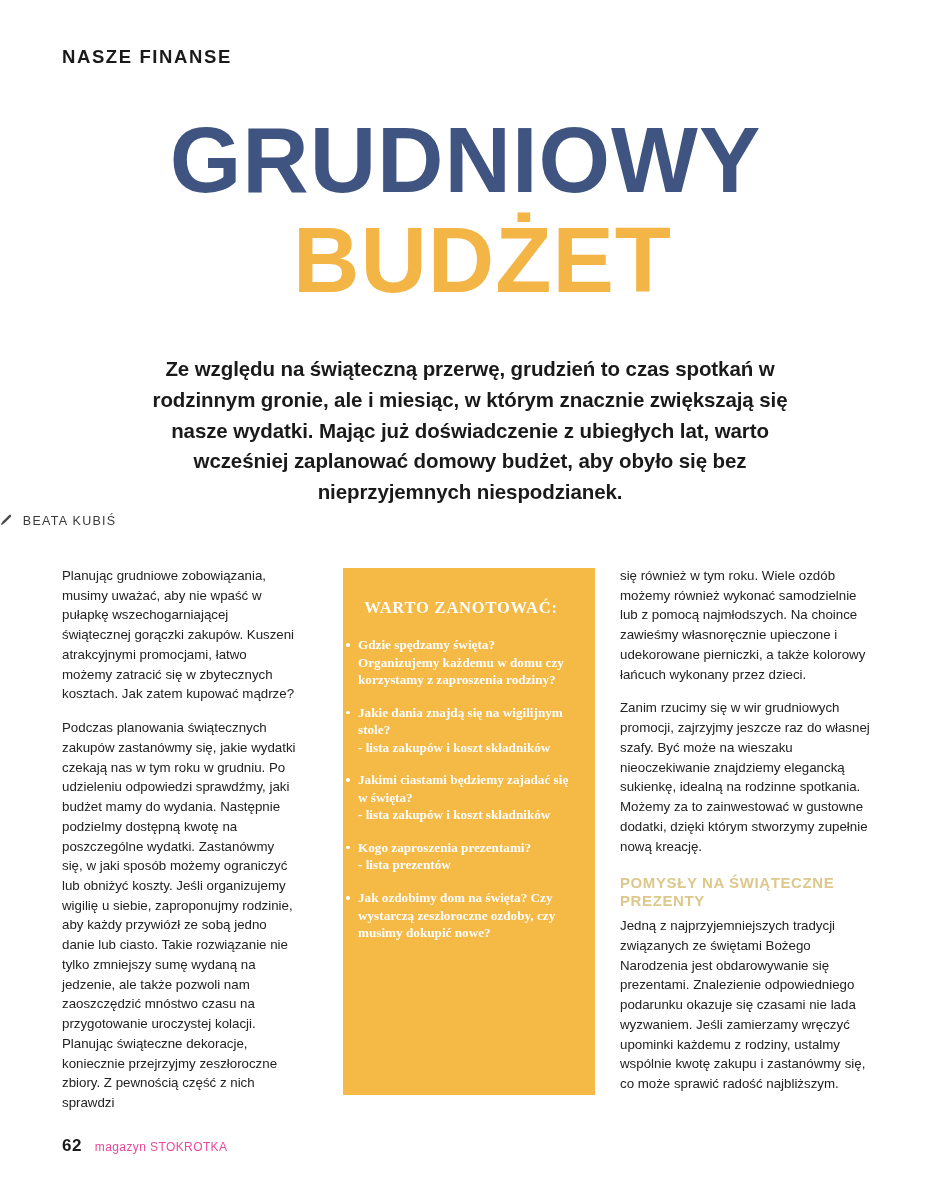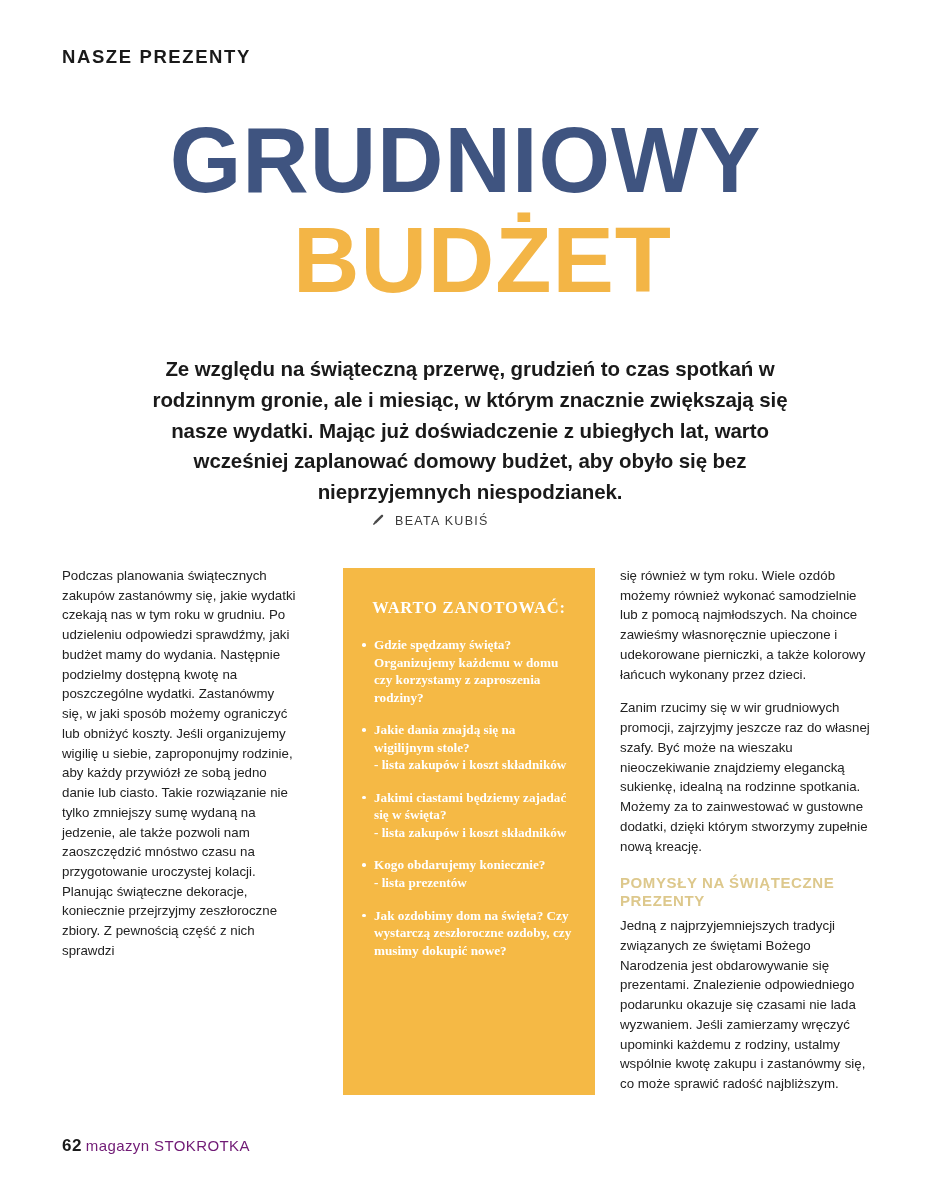--- a/index.html
+++ b/index.html
@@ -73,21 +73,21 @@
     color: #1a1a1a;
     letter-spacing: -0.1px;
   }
 
   
   .byline {
     position: absolute;
     left: 0;
     top: 513px;
     width: 861px;
-    text-align: center;
+    text-align: left;
     font-size: 12.5px;
     letter-spacing: 1.3px;
     color: #3a3a3a;
   }
   .byline .pen {
     display: inline-block;
     vertical-align: -1px;
     margin-right: 5px;
   }
 
@@ -117,21 +117,21 @@
 
   
   .callout {
     position: absolute;
     left: 343px;
     top: 568px;
     width: 252px;
     height: 527px;
     background: #f5b945;
     box-sizing: border-box;
-    padding: 26px 18px 10px 18px;
+    padding: 26px 18px 10px 2px;
     color: #ffffff;
     font-family: "Liberation Serif", serif;
   }
   .callout-title {
     text-align: center;
     font-size: 16.5px;
     font-weight: bold;
     letter-spacing: 0.8px;
     margin: 4px 0 18px 0;
     color: #ffffff;
@@ -169,73 +169,75 @@
     position: absolute;
     left: 62px;
     top: 1136px;
     font-size: 14px;
     color: #3a3a3a;
   }
   .footer .pageno {
     font-size: 17px;
     font-weight: bold;
     color: #1a1a1a;
+    margin-right: 9px;
     letter-spacing: 0.5px;
   }
   .footer .mag {
-    font-size: 15px;
+    font-size: 12px;
     letter-spacing: 0.4px;
-    color: #701a75;
+    color: #ec4899;
   }
 </style>
 </head>
 <body>
 
 <div class="page">
 
-  <div class="kicker">NASZE PREZENTY</div>
+  <div class="kicker">NASZE FINANSE</div>
 
   <div class="headline">
     <span class="line1">GRUDNIOWY</span>
     <span class="line2">BUDŻET</span>
   </div>
 
   <div class="lead">Ze względu na świąteczną przerwę, grudzień to czas spotkań w rodzinnym gronie, ale i miesiąc, w którym znacznie zwiększają się nasze wydatki. Mając już doświadczenie z ubiegłych lat, warto wcześniej zaplanować domowy budżet, aby obyło się bez nieprzyjemnych niespodzianek.</div>
 
   <div class="byline">
     <span class="pen">
       <svg width="13" height="13" viewBox="0 0 16 16" aria-hidden="true">
         <path d="M1.5 14.5 L3.2 10.6 L11.3 2.5 C11.9 1.9 12.8 1.9 13.4 2.5 C14 3.1 14 4 13.4 4.6 L5.3 12.7 Z" fill="#4a4a4a"></path>
         <path d="M1.5 14.5 L3.6 13.9 L2.1 12.4 Z" fill="#2e2e2e"></path>
       </svg>
     </span>
     <span>BEATA KUBIŚ</span>
   </div>
 
   <div class="col col-left">
+    <p>Planując grudniowe zobowiązania, musimy uważać, aby nie wpaść w pułapkę wszechogarniającej świątecznej gorączki zakupów. Kuszeni atrakcyjnymi promocjami, łatwo możemy zatracić się w zbytecznych kosztach. Jak zatem kupować mądrze?</p>
     <p class="tight">Podczas planowania świątecznych zakupów zastanówmy się, jakie wydatki czekają nas w tym roku w grudniu. Po udzieleniu odpowiedzi sprawdźmy, jaki budżet mamy do wydania. Następnie podzielmy dostępną kwotę na poszczególne wydatki. Zastanówmy się, w jaki sposób możemy ograniczyć lub obniżyć koszty. Jeśli organizujemy wigilię u siebie, zaproponujmy rodzinie, aby każdy przywiózł ze sobą jedno danie lub ciasto. Takie rozwiązanie nie tylko zmniejszy sumę wydaną na jedzenie, ale także pozwoli nam zaoszczędzić mnóstwo czasu na przygotowanie uroczystej kolacji. Planując świąteczne dekoracje, koniecznie przejrzyjmy zeszłoroczne zbiory. Z pewnością część z nich sprawdzi</p>
   </div>
 
   <div class="callout">
     <div class="callout-title">WARTO ZANOTOWAĆ:</div>
     <ul>
       <li>
         <span>Gdzie spędzamy święta? Organizujemy każdemu w domu czy korzystamy z zaproszenia rodziny?</span>
         <span class="sub"></span>
       </li>
       <li>
         <span>Jakie dania znajdą się na wigilijnym stole?</span>
         <span class="sub">- lista zakupów i koszt składników</span>
       </li>
       <li>
         <span>Jakimi ciastami będziemy zajadać się w święta?</span>
         <span class="sub">- lista zakupów i koszt składników</span>
       </li>
       <li>
-        <span>Kogo obdarujemy koniecznie?</span>
+        <span>Kogo zaproszenia prezentami?</span>
         <span class="sub">- lista prezentów</span>
       </li>
       <li>
         <span>Jak ozdobimy dom na święta? Czy wystarczą zeszłoroczne ozdoby, czy musimy dokupić nowe?</span>
         <span class="sub"></span>
       </li>
     </ul>
   </div>
 
   <div class="col col-right">

